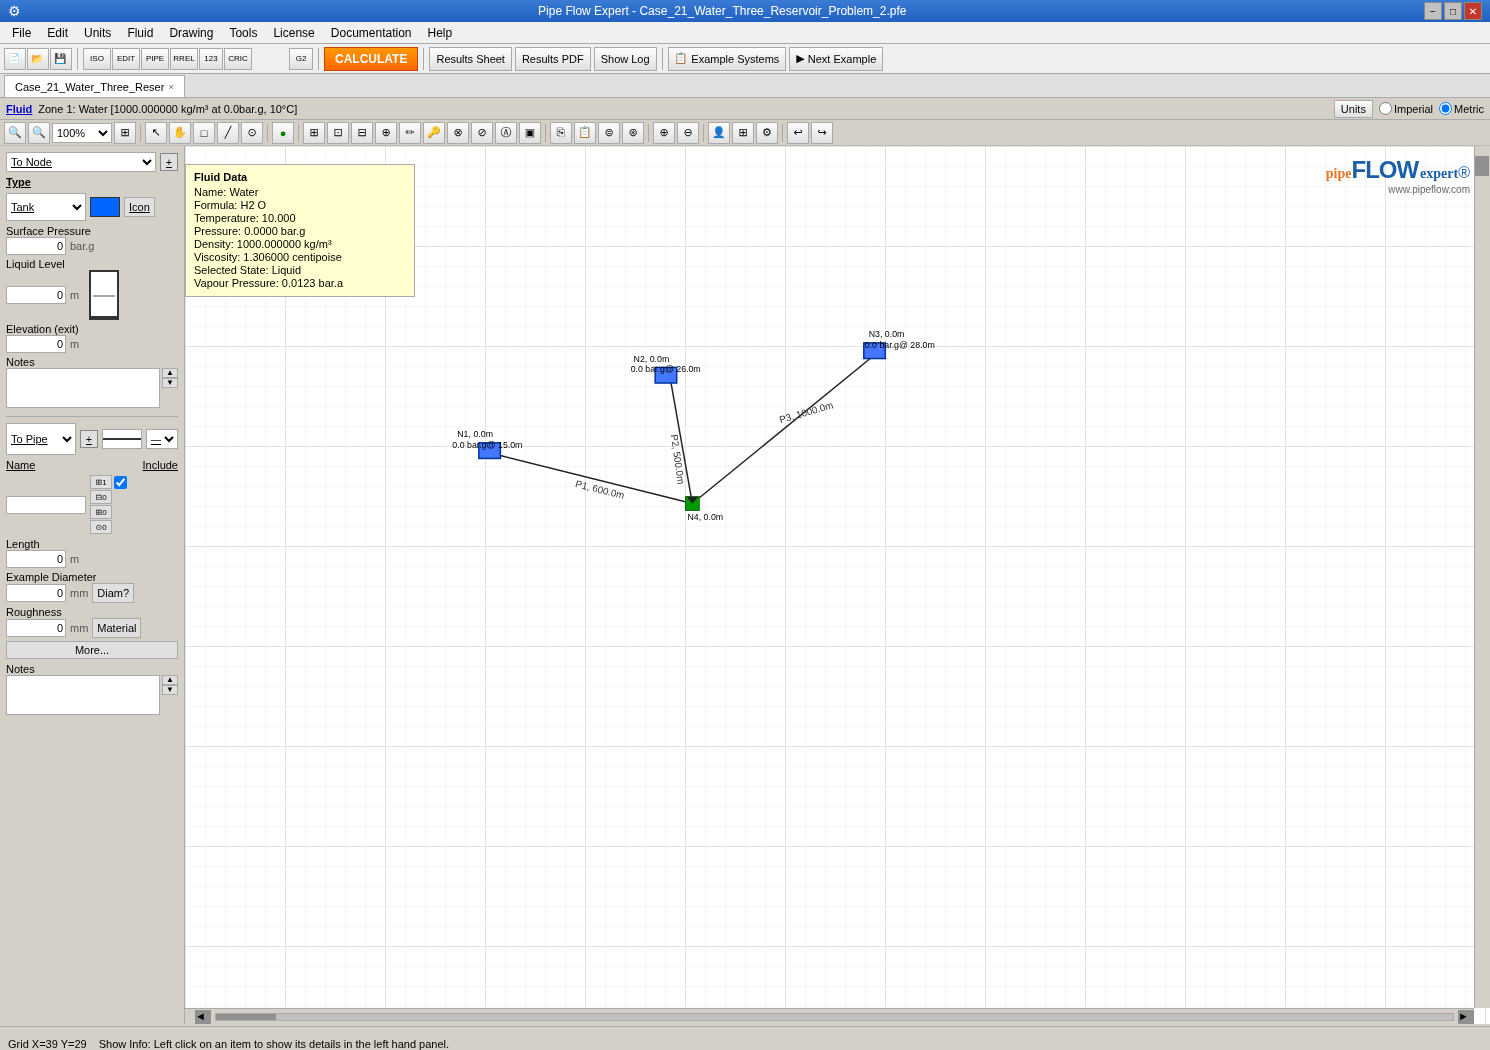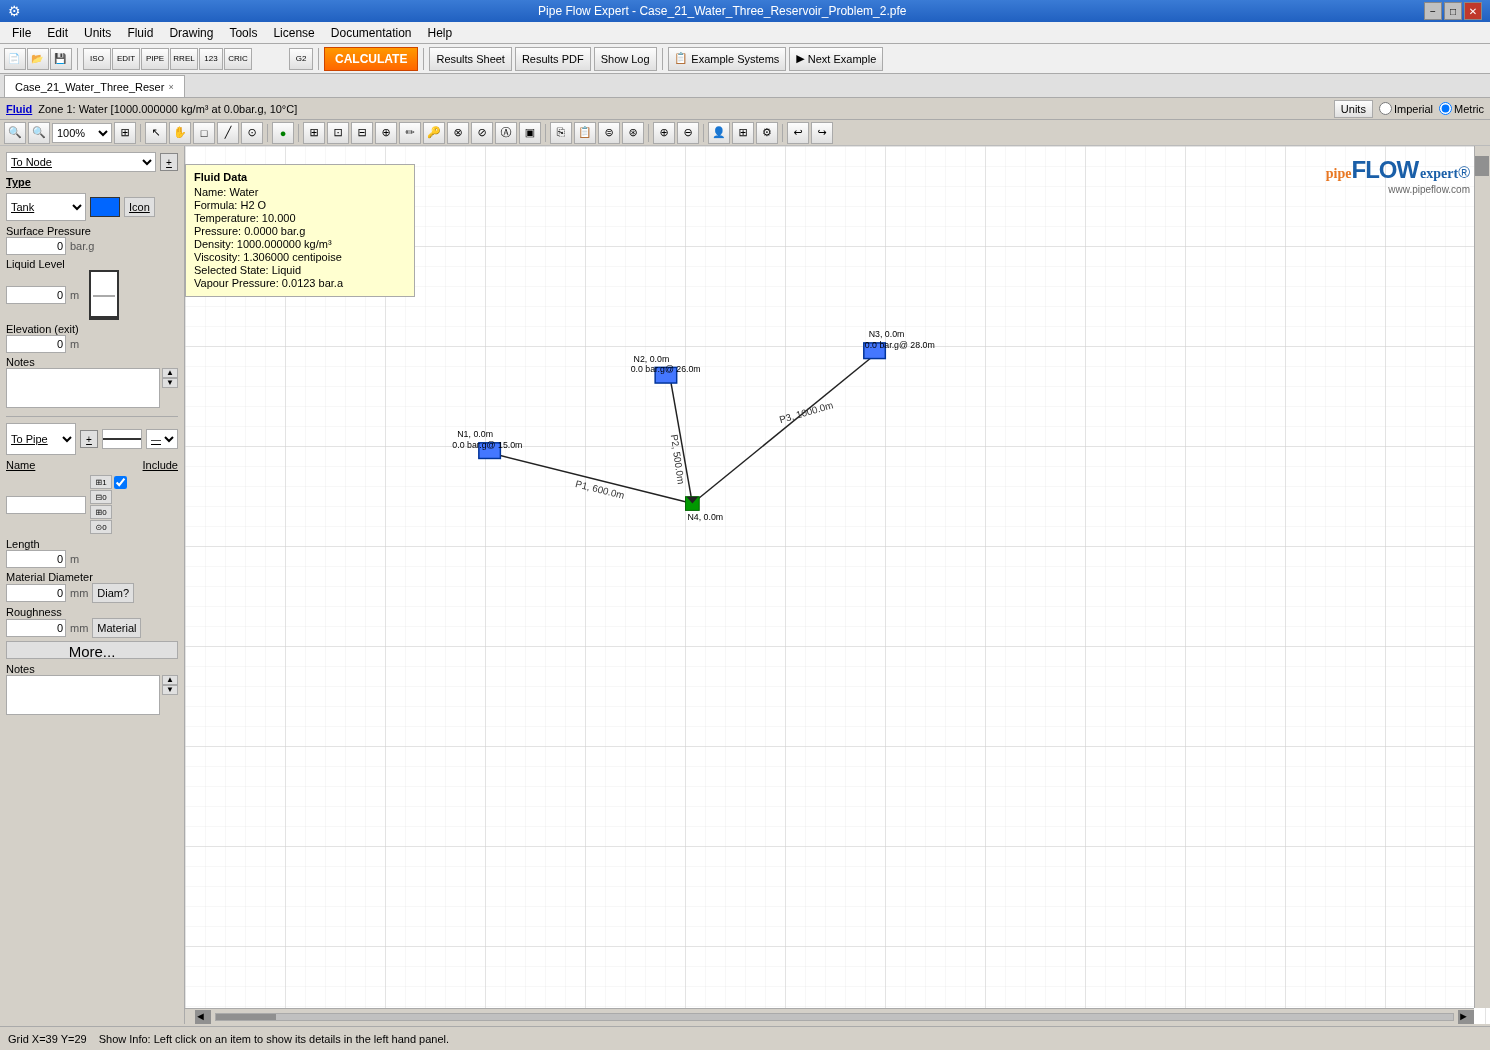--- a/index.html
+++ b/index.html
@@ -251,21 +251,21 @@
     }
     .scroll-track { flex: 1; height: 8px; background: #c0c0c0; margin: 0 4px; border: 1px solid #aaa; }
     .scroll-thumb { width: 60px; height: 100%; background: #909090; cursor: pointer; }
 
     
     #statusbar {
       height: 24px;
       background: #d4d0c8;
       border-top: 1px solid #aaa;
       display: flex;
-      align-items: center;
+      align-items: flex-end;
       padding: 0 8px;
       font-size: 11px;
       gap: 12px;
       position: absolute;
       bottom: 0;
       left: 0;
       right: 0;
     }
 
     
@@ -319,21 +319,21 @@
     }
     .line-hr { width: 100%; height: 2px; background: #333; }
     .include-checkbox { display: flex; align-items: center; gap: 2px; font-size: 11px; text-align: center; }
     .counter-group { display: flex; flex-direction: column; gap: 0; }
     .counter-row { display: flex; align-items: center; gap: 2px; margin-bottom: 1px; }
     .counter-icon { width: 22px; height: 14px; border: 1px solid #aaa; background: #e0e0e0; font-size: 9px; display: flex; align-items: center; justify-content: center; cursor: pointer; }
     .more-btn {
       height: 18px; padding: 1px 6px;
       border: 1px solid #aaa;
       background: #e0e0e0;
-      cursor: pointer; font-size: 15px;
+      cursor: pointer; font-size: 11px;
       width: 100%;
     }
   </style>
 </head>
 <body>
 
 <div id="titlebar">
   <span style="font-size:14px;">⚙</span>
   <span>Pipe Flow Expert - Case_21_Water_Three_Reservoir_Problem_2.pfe</span>
   <div id="titlebar-controls">
@@ -566,21 +566,21 @@
 
       <div style="margin-bottom:3px;">
         <div class="panel-label">Length</div>
         <div class="field-row">
           <input class="field-input" type="text" value="0" style="">
           <span class="field-unit">m</span>
         </div>
       </div>
 
       <div style="margin-bottom:3px;">
-        <div class="panel-label">Material Diameter</div>
+        <div class="panel-label">Example Diameter</div>
         <div class="field-row">
           <input class="field-input" type="text" value="0" style="">
           <span class="field-unit">mm</span>
           <button class="icon-btn">Diam?</button>
         </div>
       </div>
 
       <div style="margin-bottom:3px;">
         <div class="panel-label">Roughness</div>
         <div class="field-row">

